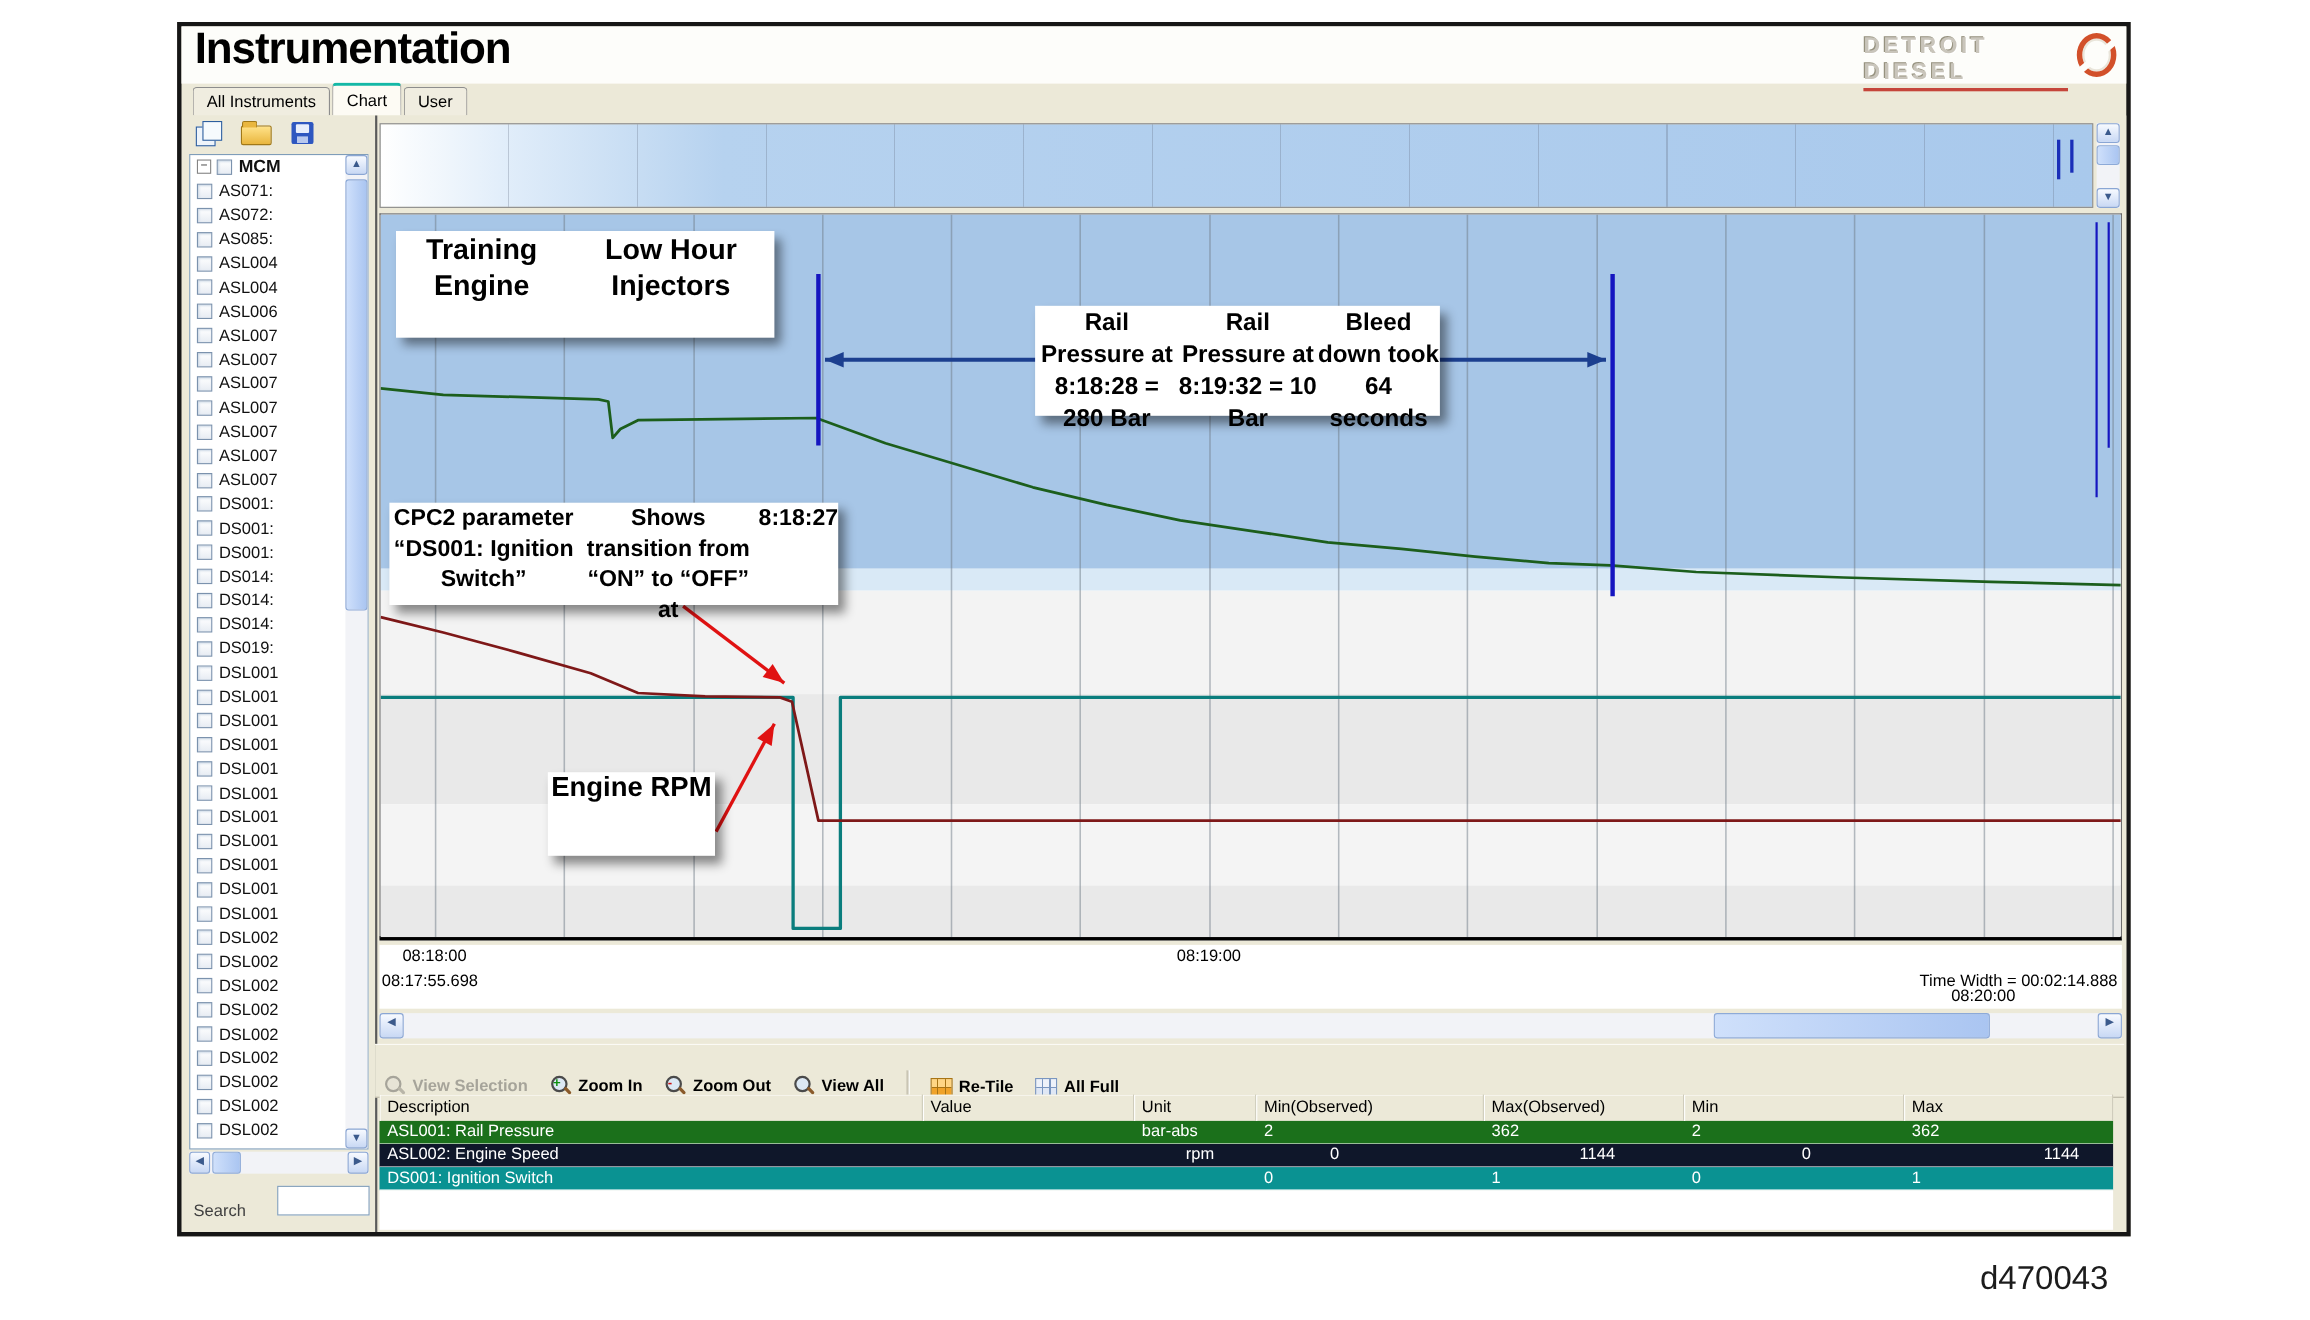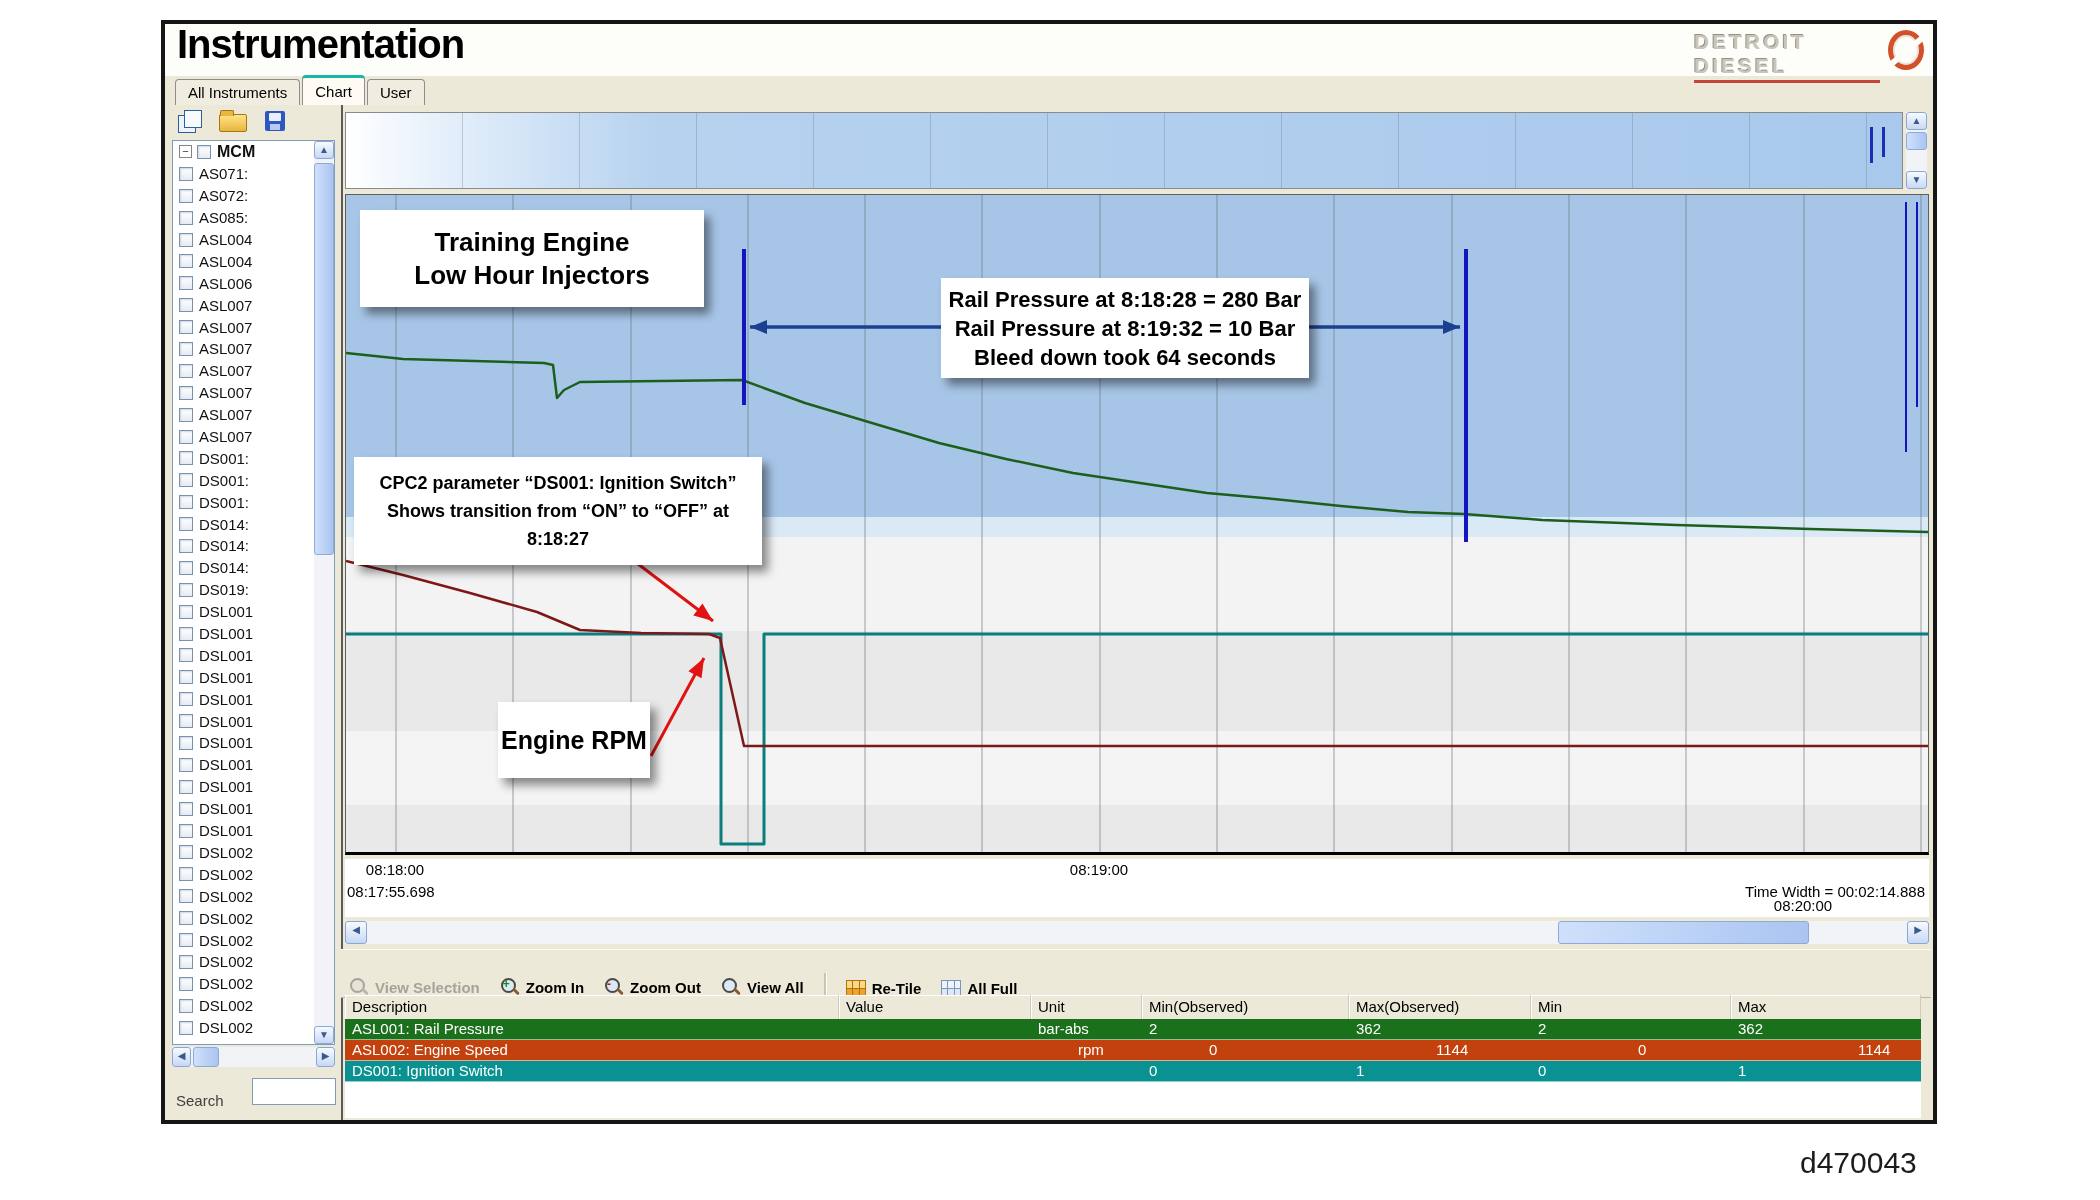--- a/index.html
+++ b/index.html
@@ -96,24 +96,24 @@
   
   .datatable{position:absolute;left:345px;top:995px;width:1576px}
   .thead,.tr{display:grid;grid-template-columns:494px 192px 111px 207px 182px 200px 190px}
   .thead{background:#ece9d8;height:24px}
   .th{font-size:15px;color:#000;padding:3px 0 0 7px;border-right:1px solid #cfccbc;box-shadow:inset 1px 1px 0 #fff}
   .tr{height:21px;border-bottom:1px solid rgba(255,255,255,.55)}
   .td{font-size:15px;color:#fff;padding:1px 0 0 7px;white-space:nowrap;overflow:hidden}
   .table-footer{position:absolute;left:345px;top:1082px;width:1576px;height:36px;background:#fff}
 
   
-  .ann{position:absolute;background:#fff;box-shadow:6px 7px 9px rgba(0,0,0,.45);text-align:center;color:#000;font-weight:bold;display:flex;flex-direction:column;justify-content:center}
+  .ann{position:absolute;background:#fff;box-shadow:6px 7px 9px rgba(0,0,0,.45);text-align:center;color:#000;font-weight:bold;display:flex;flex-direction:row;justify-content:center}
   .ann-training{left:360px;top:210px;width:344px;height:97px;font-size:26px;line-height:33px}
   .ann-rail{left:941px;top:278px;width:368px;height:100px;font-size:22px;line-height:29px}
-  .ann-cpc2{left:354px;top:457px;width:408px;height:108px;font-size:18px;line-height:28px}
+  .ann-cpc2{left:354px;top:457px;width:408px;height:93px;font-size:21px;line-height:28px}
   .ann-rpm{left:498px;top:702px;width:152px;height:76px;font-size:25px}
 </style>
 </head>
 <body>
 
 <div id="screen">
 
   <div class="window"></div>
   <div class="titlebar"></div>
   <div class="app-title">Instrumentation</div>
@@ -462,21 +462,21 @@
     <div>
         <div class="tr" style="background: rgb(27, 112, 27);">
           <div class="td">ASL001: Rail Pressure</div>
           <div class="td"></div>
           <div class="td">bar-abs</div>
           <div class="td">2</div>
           <div class="td">362</div>
           <div class="td">2</div>
           <div class="td">362</div>
         </div>
-        <div class="tr" style="background: #c2410c; gap: 20px;">
+        <div class="tr" style="background: #0f172a; gap: 20px;">
           <div class="td">ASL002: Engine Speed</div>
           <div class="td"></div>
           <div class="td">rpm</div>
           <div class="td">0</div>
           <div class="td">1144</div>
           <div class="td">0</div>
           <div class="td">1144</div>
         </div>
         <div class="tr" style="background: rgb(10, 146, 146);">
           <div class="td">DS001: Ignition Switch</div>

